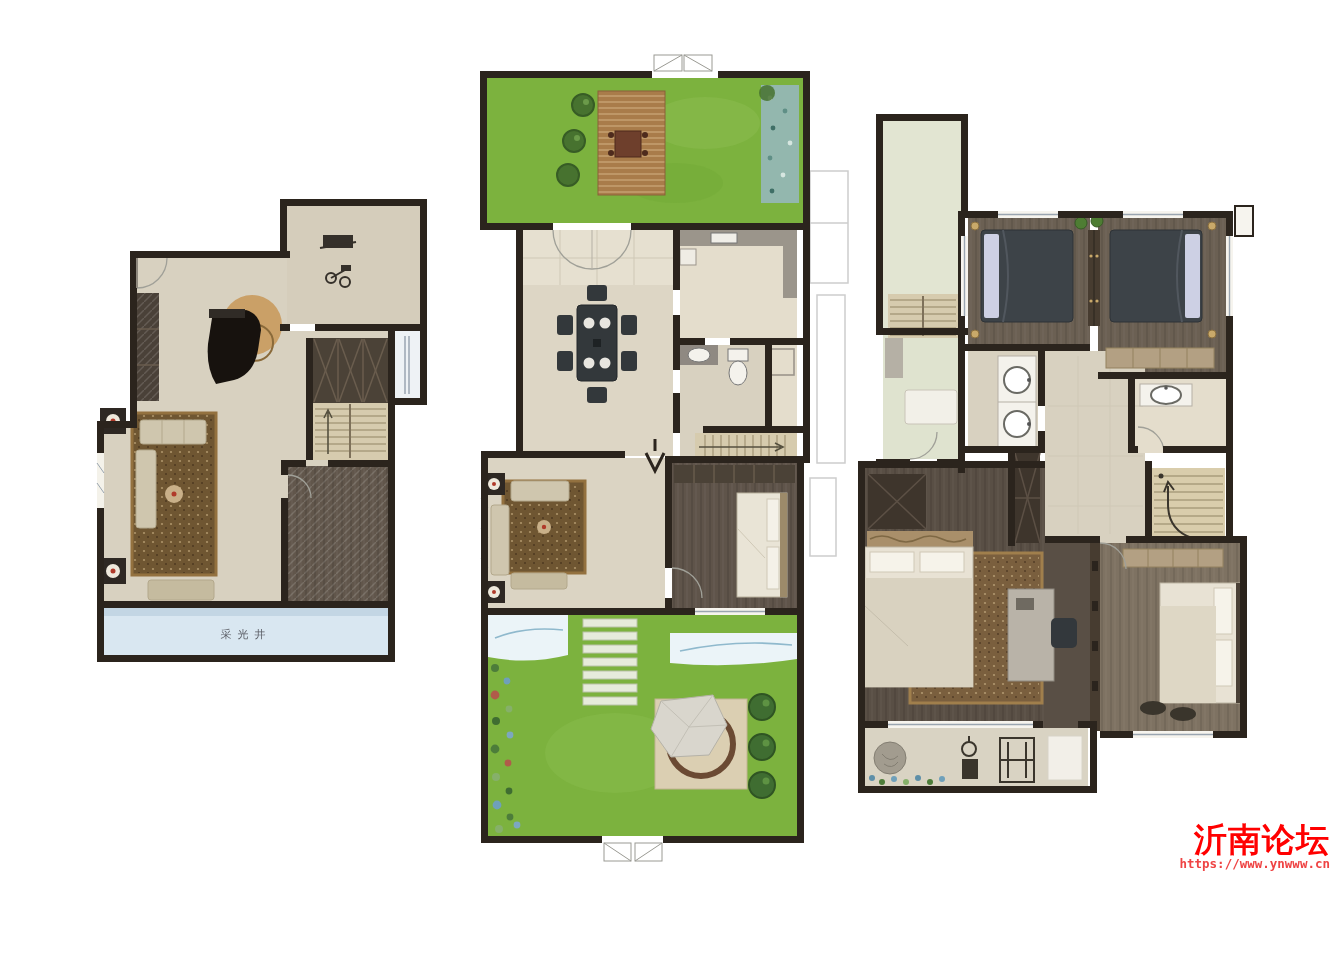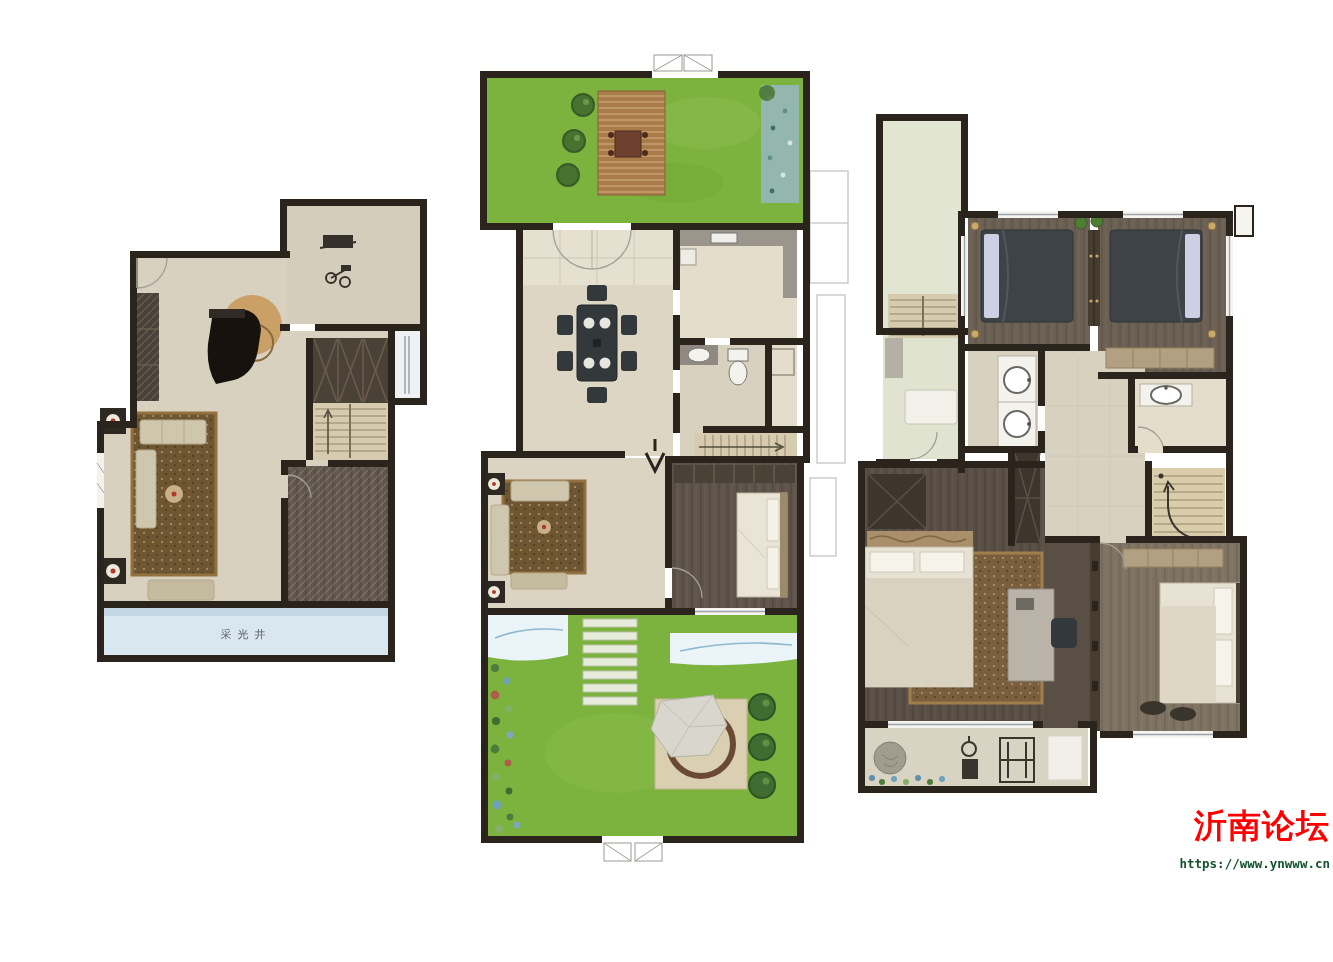--- a/index.html
+++ b/index.html
@@ -20,21 +20,21 @@
   .white{fill:#f6f4ee;}
   .sofa{fill:#cfc6ae;stroke:#b3a88c;stroke-width:1;}
   .rug{fill:#6f5632;stroke:#93713f;stroke-width:3;}
   .ghost{fill:none;stroke:#cdcdcd;stroke-width:1.5;}
   .arc{fill:none;stroke:#a0a098;stroke-width:1.3;}
   .tread{stroke:#a99c7d;stroke-width:1.4;}
   .lwlabel{font-size:11px;letter-spacing:6px;fill:#5b5e66;}
   .wm{position:absolute;right:3px;bottom:8px;text-align:right;line-height:1;}
   .wm-title{color:#ff0000;font-weight:900;font-size:33px;letter-spacing:1px;
             font-family:"DejaVu Sans","Liberation Sans",sans-serif;}
-  .wm-url{color:#14532d;font-weight:700;font-size:12.5px;margin-top:16px;
+  .wm-url{color:#ef4444;font-weight:700;font-size:12.5px;margin-top:2px;
           font-family:"DejaVu Sans Mono","Liberation Mono",monospace;}
 </style>
 </head>
 <body>
 
 <div class="stage">
 
   <svg id="plan-basement" class="plan" width="346" height="470" viewBox="0 0 346 470">
     <defs>
       <pattern id="a-hatch" width="8" height="8" patternUnits="userSpaceOnUse">

